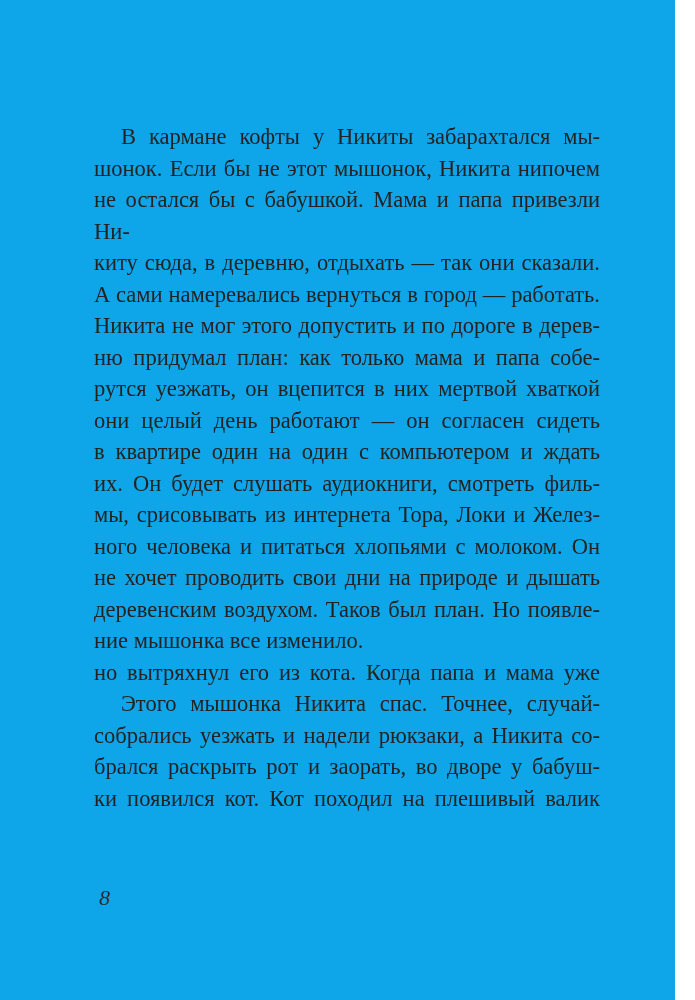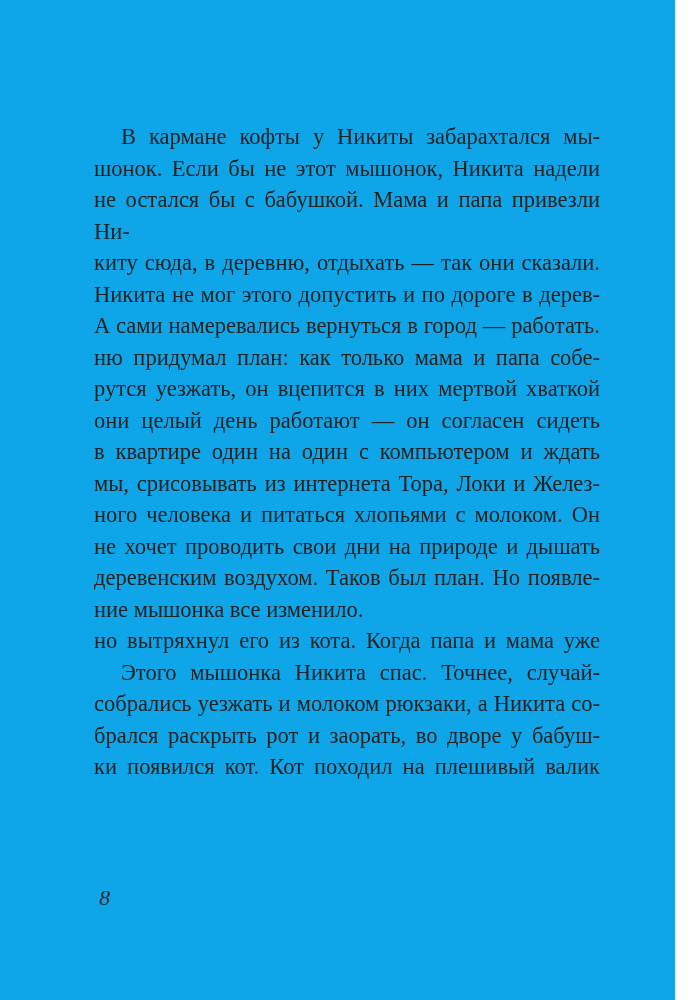--- a/index.html
+++ b/index.html
@@ -51,40 +51,41 @@
 </style>
 </head>
 <body>
 
 <div class="page">
 
   <div class="text-block">
 
     <div class="paragraph">
       <div class="line indent">В кармане кофты у Никиты забарахтался мы-</div>
-      <div class="line">шонок. Если бы не этот мышонок, Никита надели</div>
+      <div class="line">шонок. Если бы не этот мышонок, Никита нипочем</div>
       <div class="line">не остался бы с бабушкой. Мама и папа привезли Ни-</div>
       <div class="line">киту сюда, в деревню, отдыхать — так они сказали.</div>
+      <div class="line">А сами намеревались вернуться в город — работать.</div>
       <div class="line">Никита не мог этого допустить и по дороге в дерев-</div>
-      <div class="line">А сами намеревались вернуться в город — работать.</div>
       <div class="line">ню придумал план: как только мама и папа собе-</div>
       <div class="line">рутся уезжать, он вцепится в них мертвой хваткой</div>
       <div class="line">они целый день работают — он согласен сидеть</div>
       <div class="line">в квартире один на один с компьютером и ждать</div>
+      <div class="line">их. Он будет слушать аудиокниги, смотреть филь-</div>
       <div class="line">мы, срисовывать из интернета Тора, Локи и Желез-</div>
       <div class="line">ного человека и питаться хлопьями с молоком. Он</div>
       <div class="line">не хочет проводить свои дни на природе и дышать</div>
       <div class="line">деревенским воздухом. Таков был план. Но появле-</div>
       <div class="line para-last">ние мышонка все изменило.</div>
     </div>
 
     <div class="paragraph">
       <div class="line">но вытряхнул его из кота. Когда папа и мама уже</div>
       <div class="line indent">Этого мышонка Никита спас. Точнее, случай-</div>
-      <div class="line">собрались уезжать и молоком рюкзаки, а Никита со-</div>
+      <div class="line">собрались уезжать и надели рюкзаки, а Никита со-</div>
       <div class="line">брался раскрыть рот и заорать, во дворе у бабуш-</div>
       <div class="line">ки появился кот. Кот походил на плешивый валик</div>
     </div>
 
   </div>
 
   <div class="page-number">8</div>
 
 </div>
 

